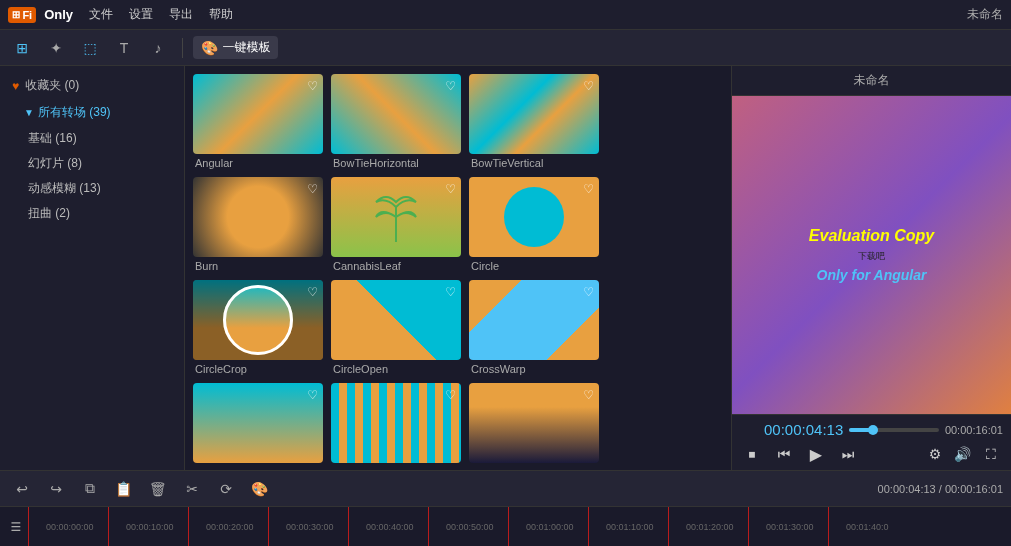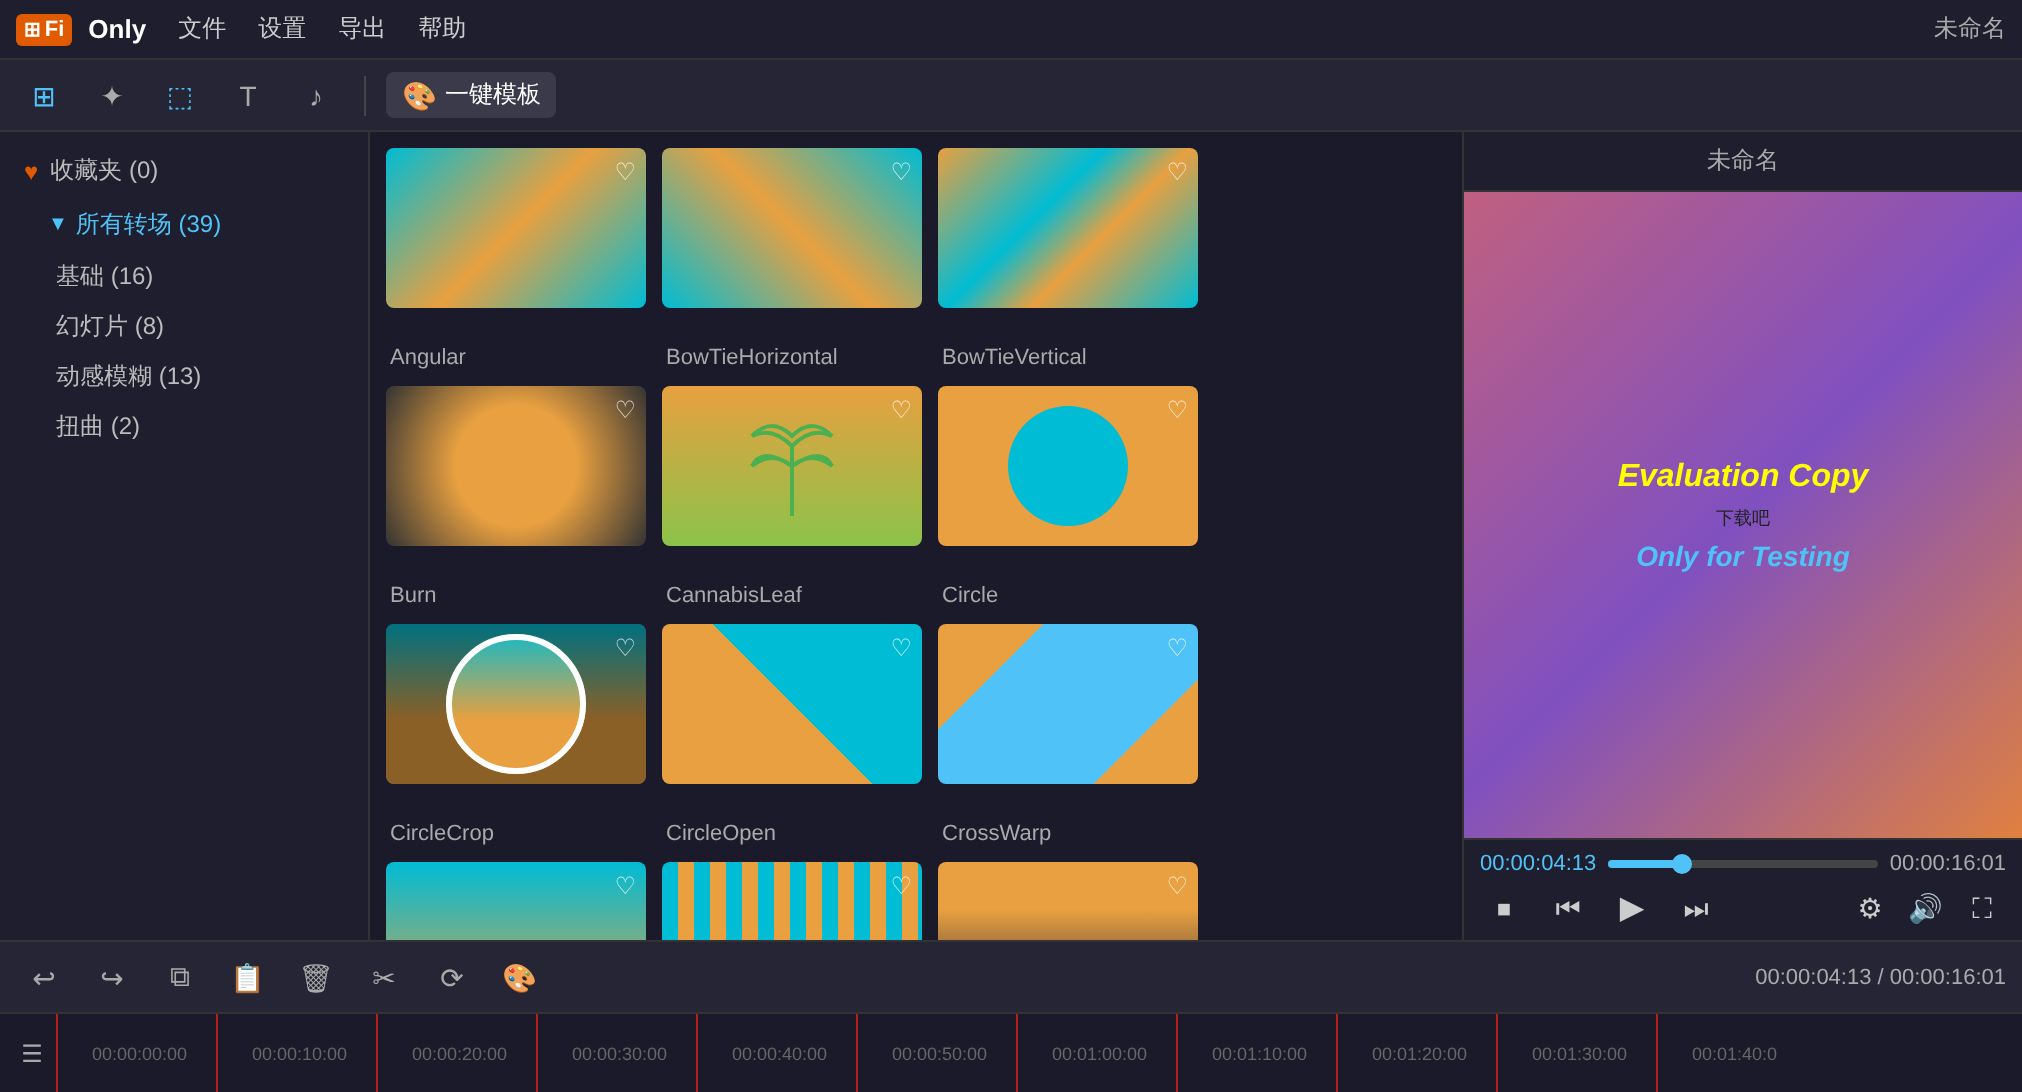--- a/index.html
+++ b/index.html
@@ -122,21 +122,21 @@
     }
     .heart-icon {
       position: absolute;
       top: 5px; right: 5px;
       color: white; font-size: 12px;
       opacity: 0.8;
     }
     .card-label {
       color: #aaa;
       font-size: 11px;
-      margin-top: 19px;
+      margin-top: 3px;
       padding-left: 2px;
     }
 
     
     .thumb-angular {
       background: linear-gradient(135deg, #00bcd4 0%, #e8a040 50%, #00bcd4 100%);
     }
     .thumb-burn {
       background: radial-gradient(circle at center, #e8a040 40%, #333 100%);
     }
@@ -186,21 +186,21 @@
     #player-controls {
       padding: 6px 8px 4px 8px;
       border-top: 1px solid #333;
     }
     .time-row {
       display: flex;
       align-items: center;
       gap: 6px;
       margin-bottom: 4px;
     }
-    .time-current { color: #4fc3f7; font-size: 11px; }
+    .time-current { color: #4fc3f7; font-size: 15px; margin-left: 24px; }
     .time-total { color: #aaa; font-size: 11px; }
     .progress-bar {
       flex: 1;
       height: 4px;
       background: #444;
       border-radius: 2px;
       position: relative;
       cursor: pointer;
     }
     .progress-fill {
@@ -434,21 +434,21 @@
 
     </div>
   </div>
 
   <div id="preview">
     <div id="preview-title">未命名</div>
     <div id="preview-screen">
       <div class="eval-bg">
         <div class="eval-text1">Evaluation Copy</div>
         <div class="eval-text2">下载吧</div>
-        <div class="eval-text3">Only for Testing</div>
+        <div class="eval-text3">Only for Angular</div>
       </div>
     </div>
     <div id="player-controls">
       <div class="time-row">
         <span class="time-current">00:00:04:13</span>
         <div class="progress-bar">
           <div class="progress-fill" style="width:27%"></div>
           <div class="progress-thumb" style="left:calc(27% - 5px)"></div>
         </div>
         <span class="time-total">00:00:16:01</span>

